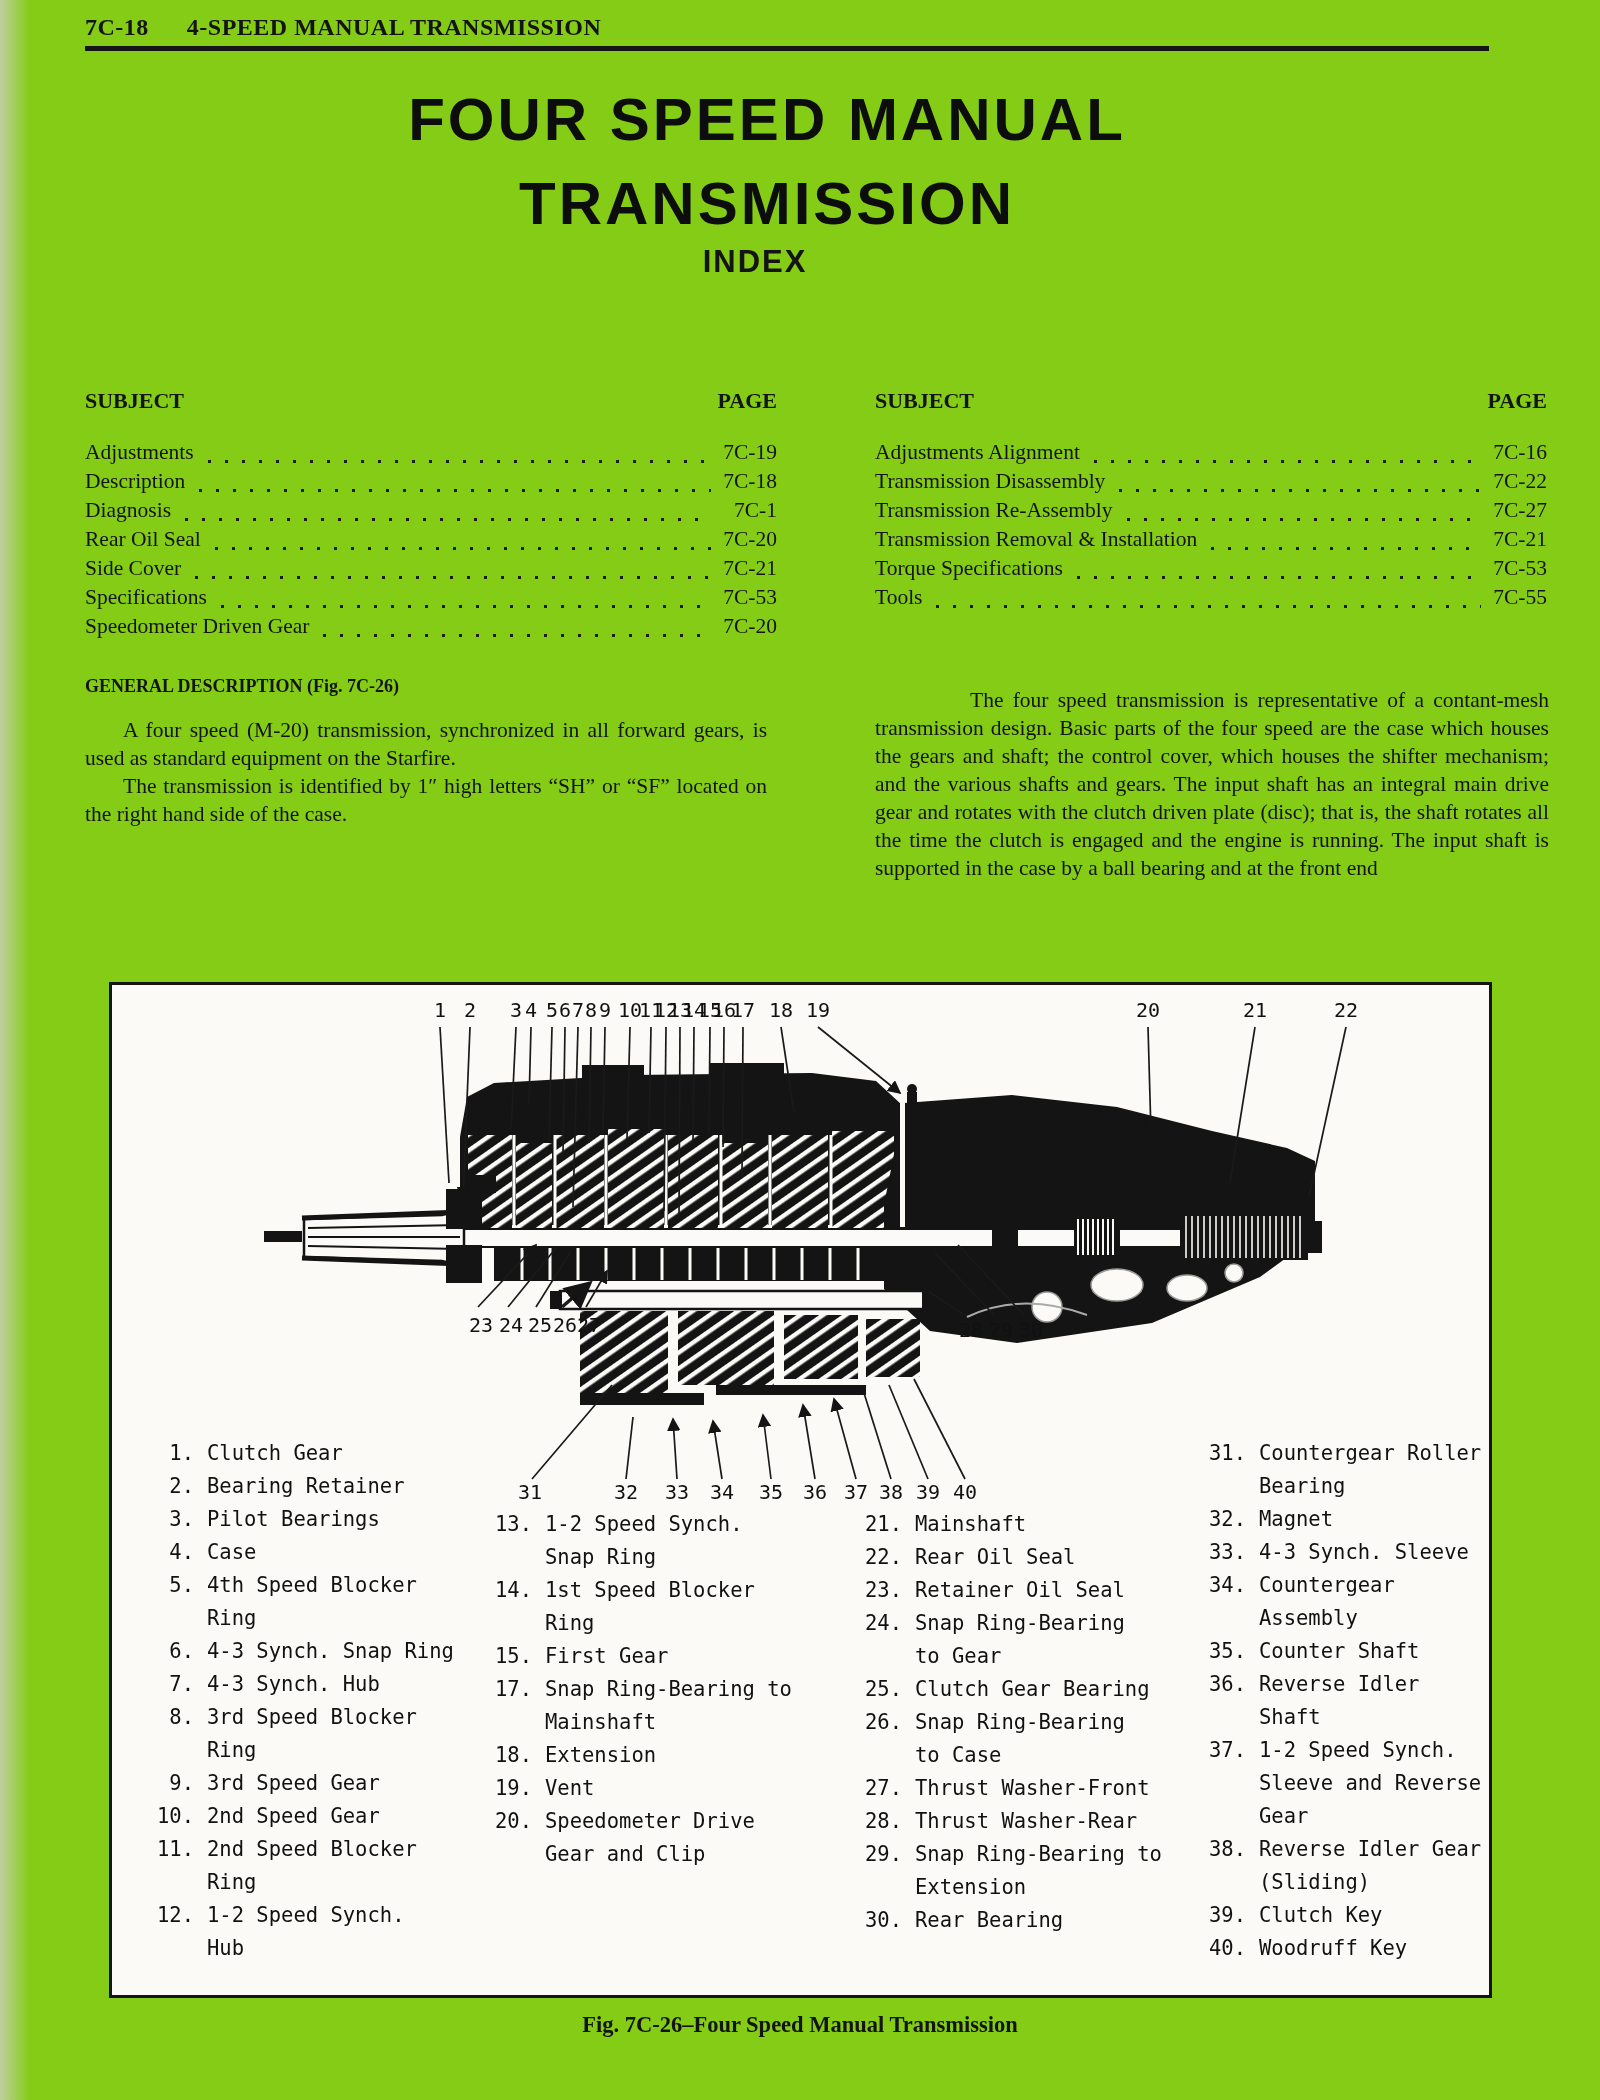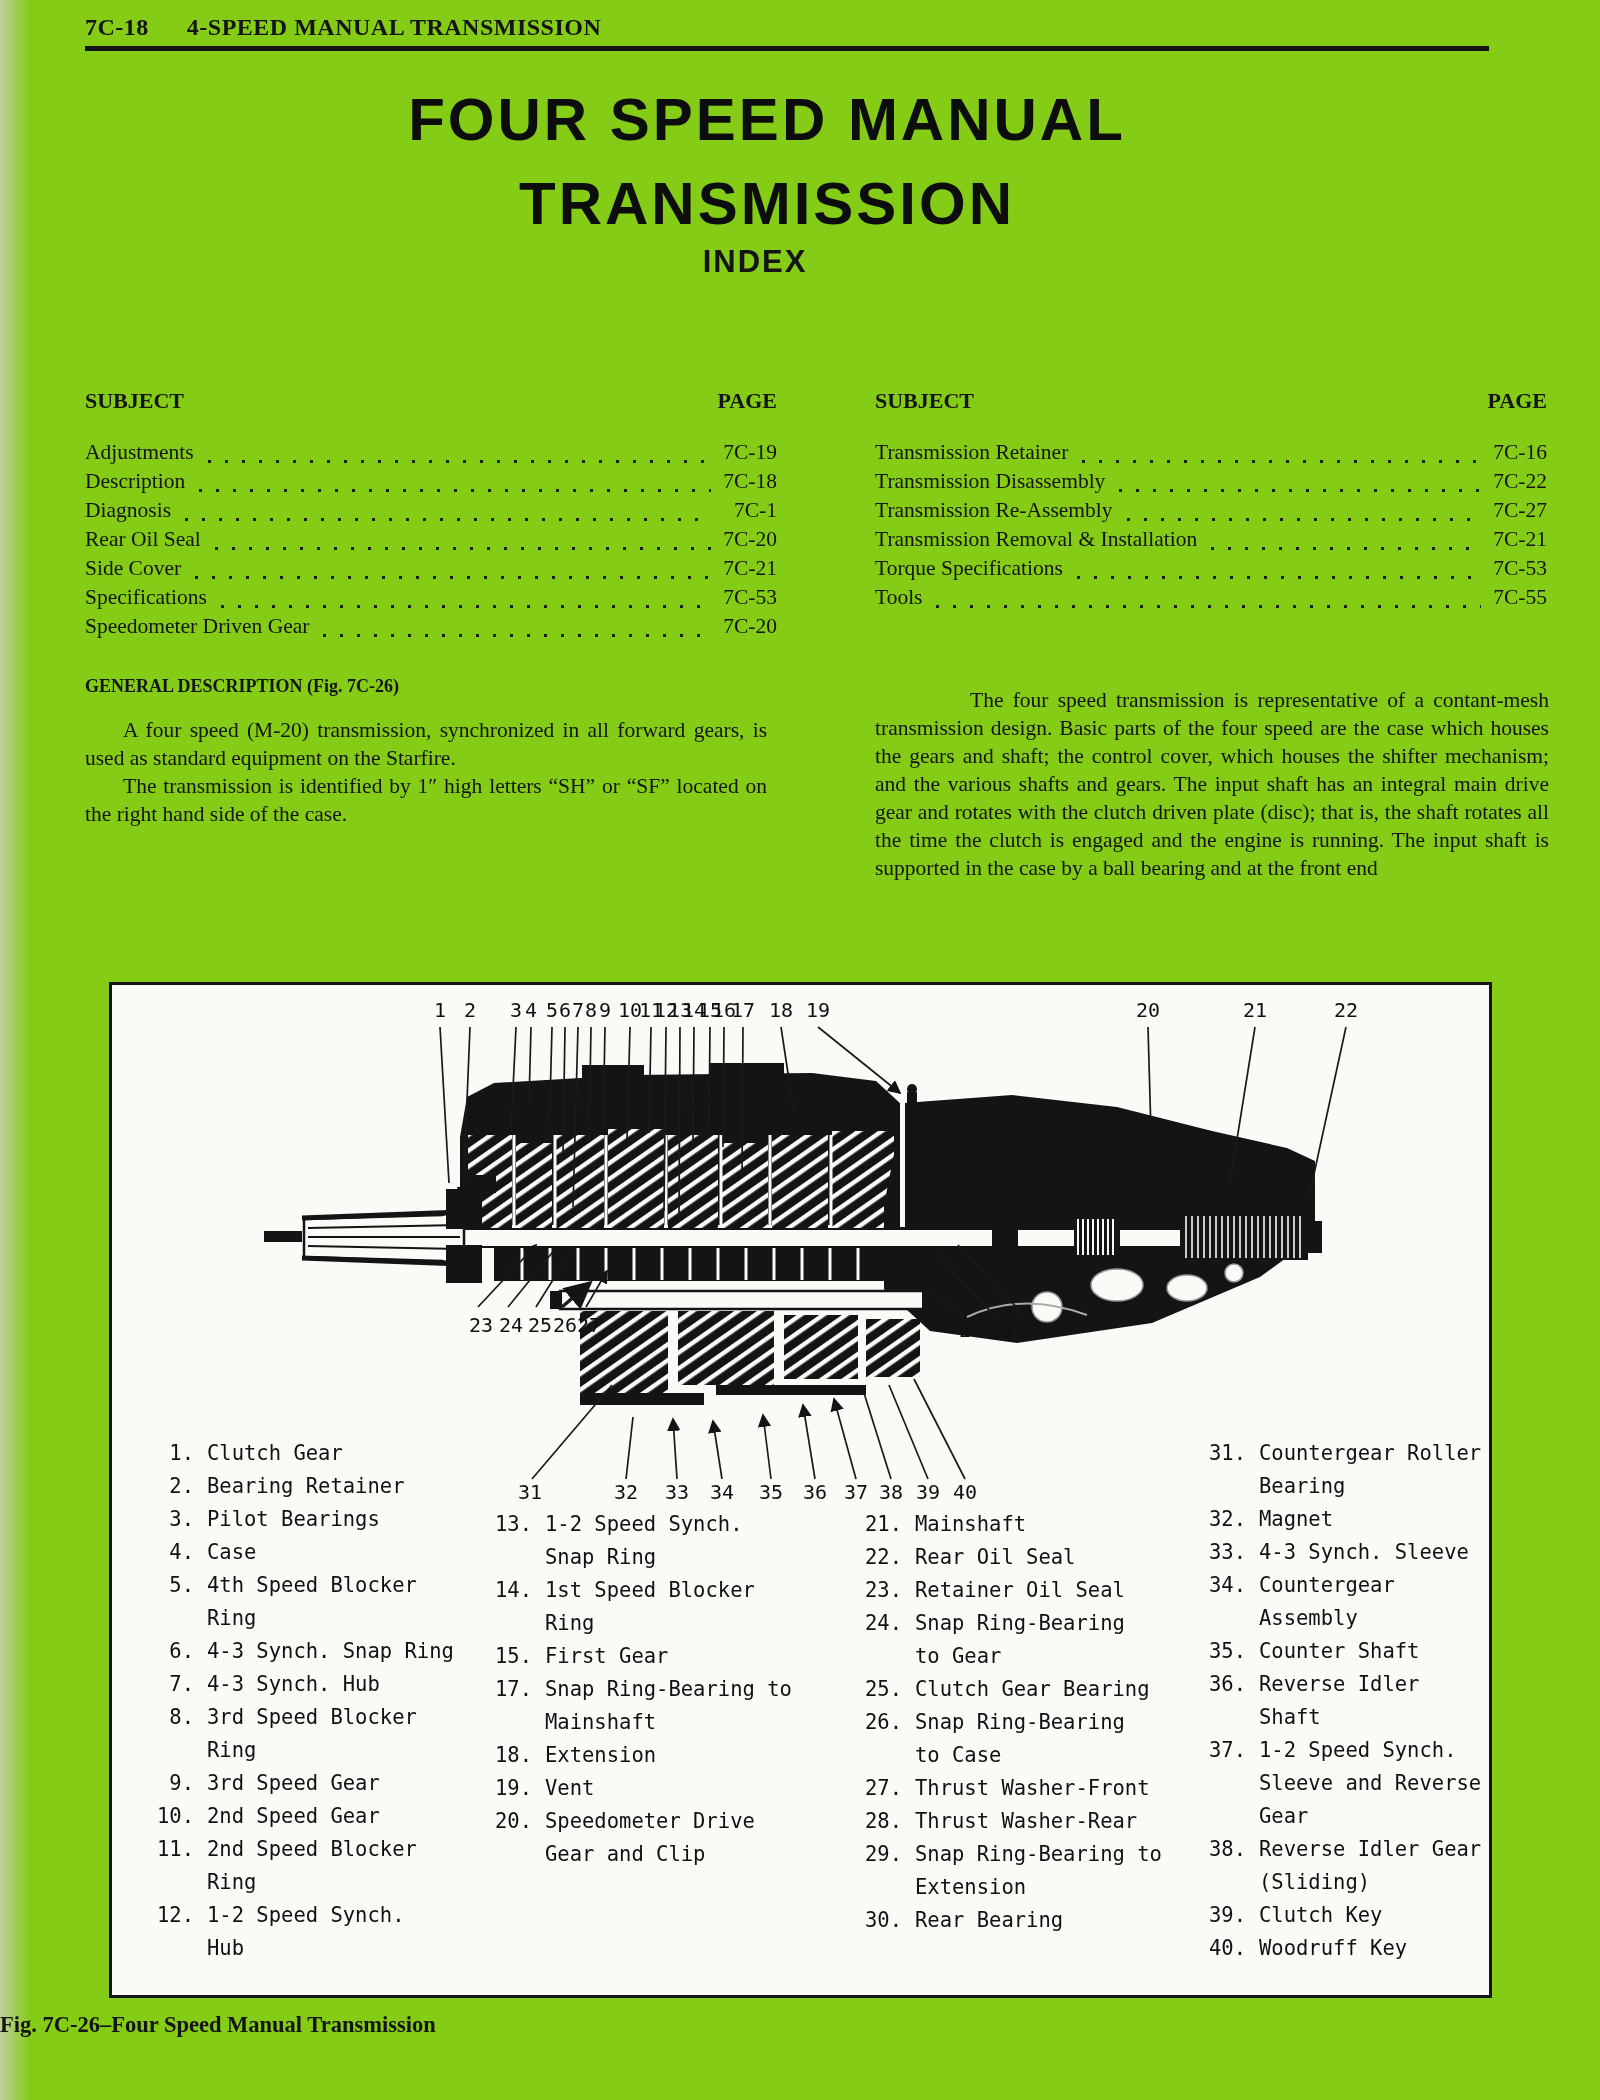--- a/index.html
+++ b/index.html
@@ -69,21 +69,21 @@
     font-size:20.5px;line-height:33px;color:#111;
   }
   .parts-col.c1{left:142px;top:1437px;width:338px;}
   .parts-col.c2{left:480px;top:1508px;width:356px;}
   .parts-col.c3{left:850px;top:1508px;width:344px;}
   .parts-col.c4{left:1194px;top:1437px;width:292px;}
   .part{display:flex;align-items:flex-start;}
   .pn{width:52px;text-align:right;padding-right:13px;flex:none;}
   .pt{flex:1;}
   .fig-caption{
-    position:absolute;left:0;top:2012px;width:1600px;
+    position:absolute;left:0;top:2012px;width:1600px;text-align:center;
     font-weight:bold;font-size:22.5px;
   }
 </style>
 </head>
 <body>
 
 <div class="page">
   <div class="scan-edge"></div>
 
   <div class="running-header">
@@ -142,21 +142,21 @@
       </div>
   </div>
 
   <div class="idx-col right">
     <div class="idx-head">
       <span>SUBJECT</span>
       <span>PAGE</span>
     </div>
     <div>
         <div class="idx-row">
-          <span class="idx-subj">Transmission Retainer</span>
+          <span class="idx-subj">Adjustments Alignment</span>
           <span class="idx-dots"></span>
           <span class="idx-page">7C-16</span>
         </div>
         <div class="idx-row">
           <span class="idx-subj">Transmission Disassembly</span>
           <span class="idx-dots"></span>
           <span class="idx-page">7C-22</span>
         </div>
         <div class="idx-row">
           <span class="idx-subj">Transmission Re-Assembly</span>

